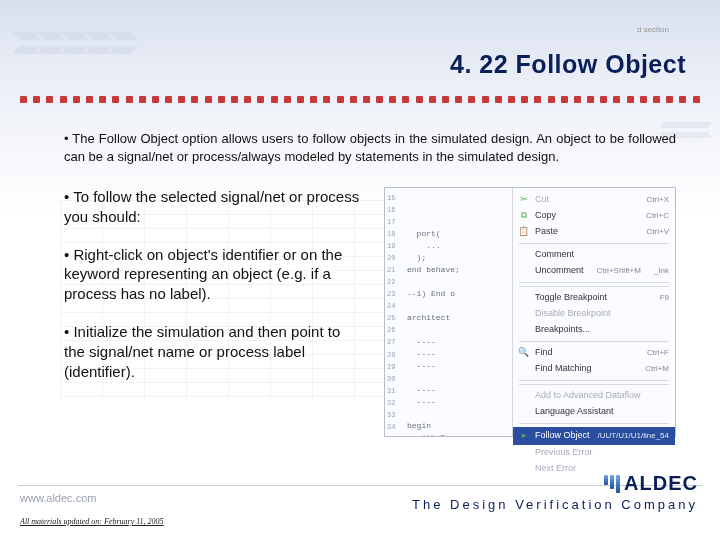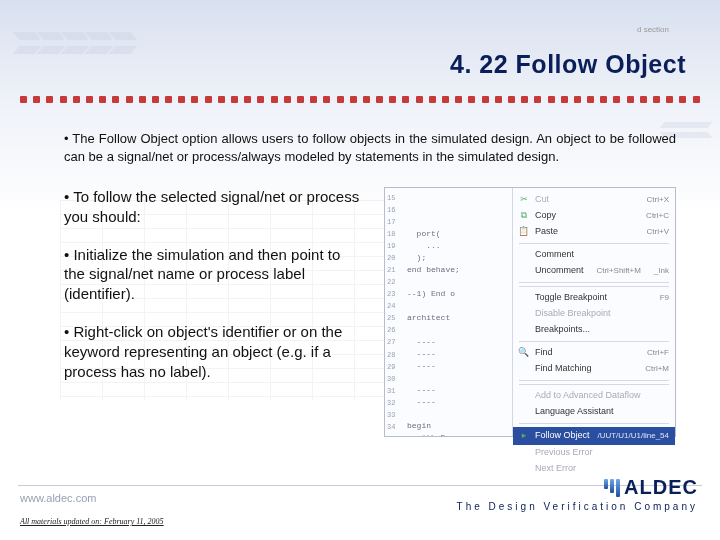--- a/index.html
+++ b/index.html
@@ -105,21 +105,21 @@
     display:flex; align-items:center; justify-content:flex-end; gap:4px;
   }
   .logo .brand .bars { display:inline-flex; gap:2px; }
   .logo .brand .bars i {
     display:inline-block; width:4px; background:linear-gradient(#6fa9e8,#1d4fa0); border-radius:1px;
   }
   .logo .brand .bars i:nth-child(1){height:10px}
   .logo .brand .bars i:nth-child(2){height:14px}
   .logo .brand .bars i:nth-child(3){height:18px}
   .logo .tag {
-    font-size:10px; color:#0a1f5a; letter-spacing:3px; margin-top:2px;
+    font-size:13px; color:#0a1f5a; letter-spacing:3px; margin-top:2px;
   }
 </style>
 </head>
 <body>
 
 <div class="slide">
 
   <div class="chevrons">
     <span></span>
       <span></span>
@@ -188,22 +188,22 @@
       <span></span>
     </div>
 
   <div class="faintbg"></div>
 
   <div class="body">
     <p class="para1">• The Follow Object option allows users to follow objects in the simulated design. An object to be followed can be a signal/net or process/always modeled by statements in the simulated design.</p>
     <div class="columns">
       <div class="leftcol">
         <p>• To follow the selected signal/net or process you should:</p>
+        <p>• Right-click on object's identifier or on the keyword representing an object (e.g. if a process has no label).</p>
         <p>• Initialize the simulation and then point to the signal/net name or process label (identifier).</p>
-        <p>• Right-click on object's identifier or on the keyword representing an object (e.g. if a process has no label).</p>
       </div>
       <div class="rightcol">
         <div class="codecol">
           <div class="gutter" style="white-space:pre">15
 16
 17
 18
 19
 20
 21

